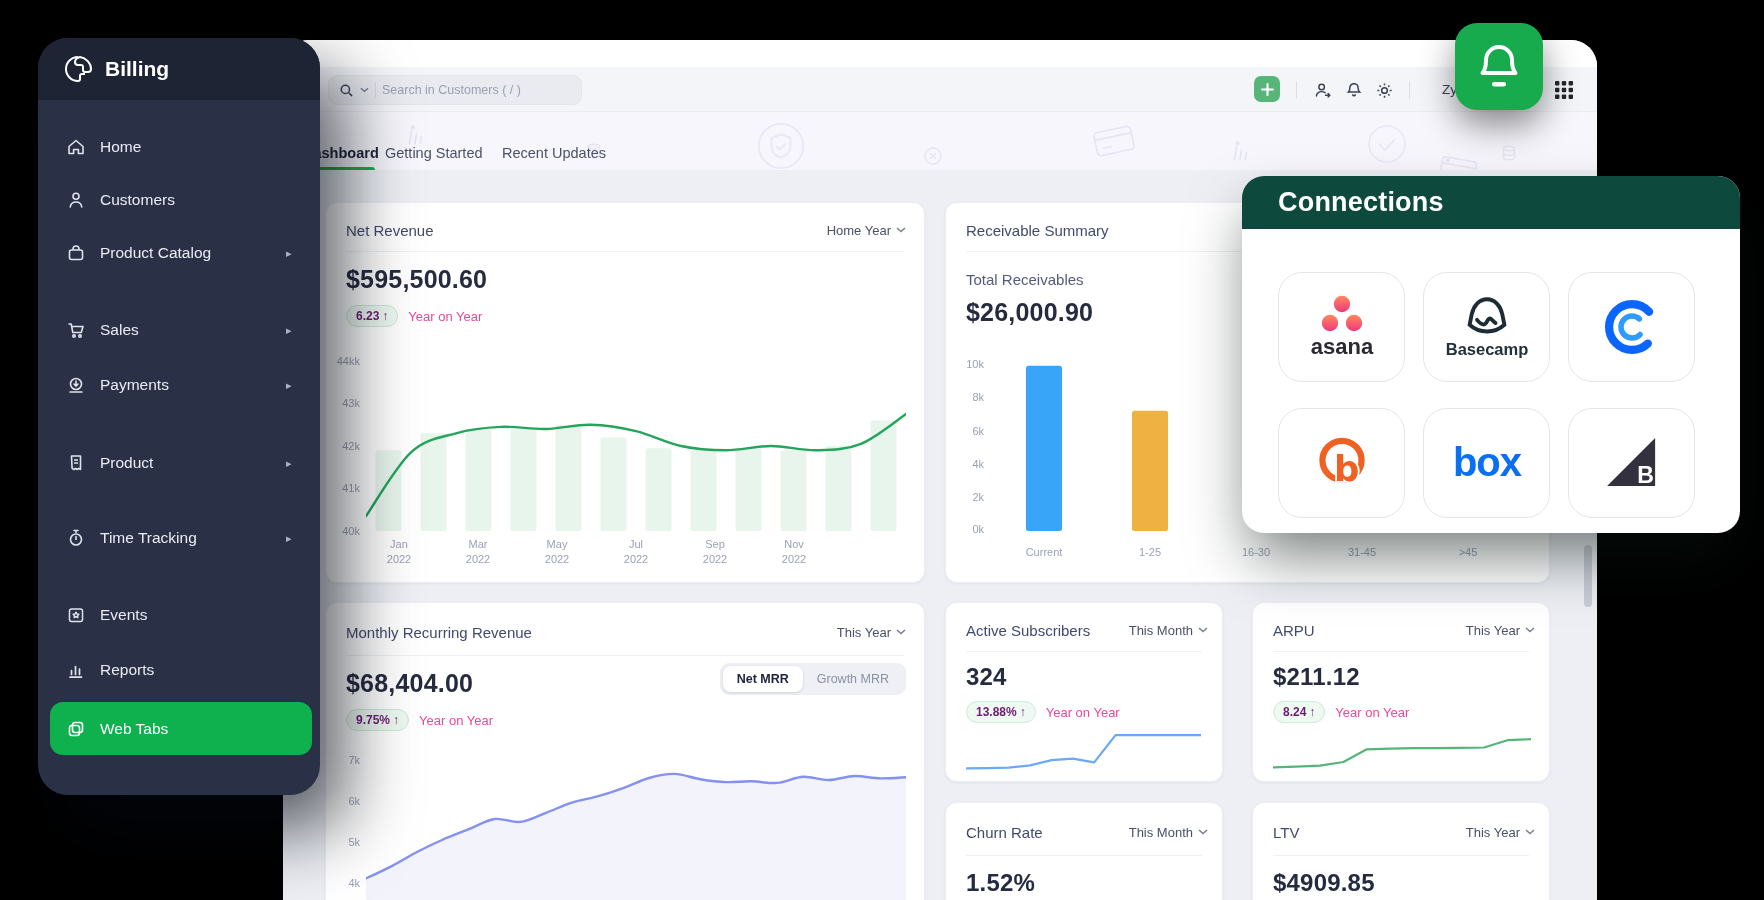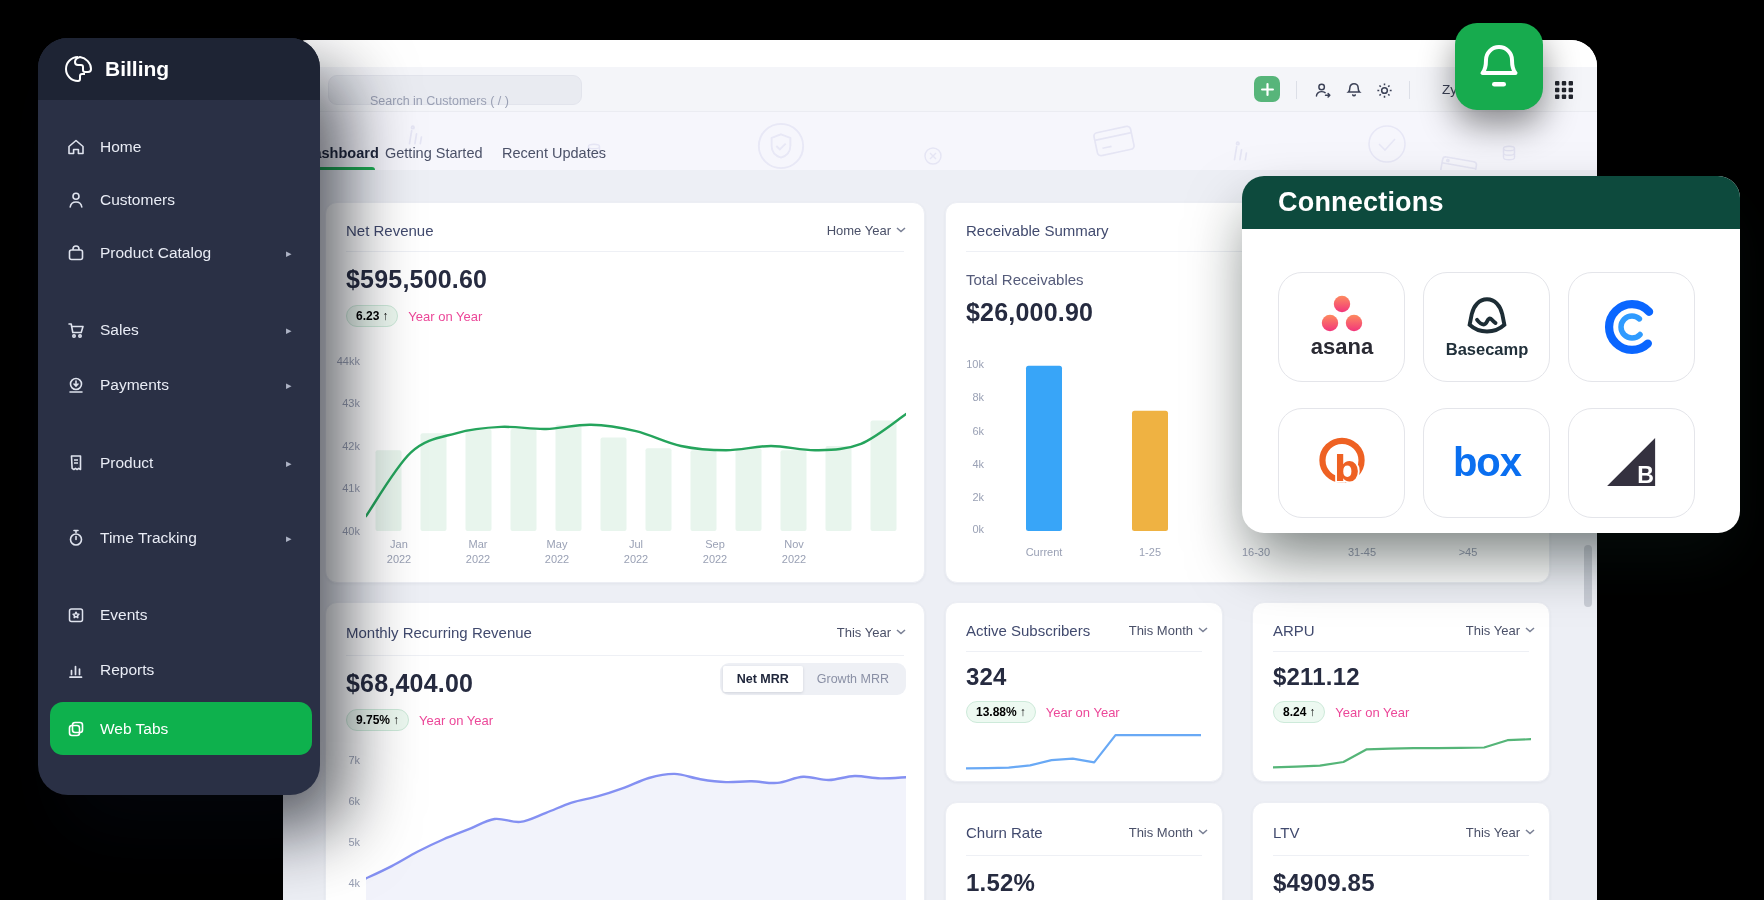--- a/index.html
+++ b/index.html
@@ -7,21 +7,21 @@
   body { font-family:"Liberation Sans","DejaVu Sans",sans-serif; }
   .canvas { position:relative; width:1764px; height:900px; background:#000; overflow:hidden; }
 
   
   .window { position:absolute; left:283px; top:40px; width:1314px; height:860px;
             background:#fff; border-radius:26px 26px 0 0; overflow:hidden; z-index:2;
             box-shadow:0 25px 80px rgba(0,0,0,.5); }
   .win-top { position:absolute; left:0; top:0; width:100%; height:27px; background:#fff; }
   .toolbar { position:absolute; left:0; top:27px; width:100%; height:45px; background:#f4f5f9; border-bottom:1px solid #ebecf2; }
   .searchbox { position:absolute; left:45px; top:8px; width:254px; height:30px; background:#e9ebf1; border:1px solid #e2e4ec;
-               border-radius:9px; display:flex; align-items:center; padding:0 10px; gap:6px;flex-direction:column; }
+               border-radius:9px; display:flex; align-items:center; padding:0 10px; gap:6px; }
   .searchbox input { border:0; background:transparent; outline:none; font-size:12.5px; color:#4a5068; width:170px;
                      font-family:"Liberation Sans",sans-serif; }
   .searchbox input::placeholder { color:#9aa0b4; }
   .search-divider { width:1px; height:16px; background:#d6d9e2; }
   .tb-ico { position:absolute; top:10px; width:26px; height:26px; display:flex; align-items:center; justify-content:center; }
   .tb-divider { position:absolute; top:14px; width:1px; height:18px; background:#dcdfe7; }
   .plus-btn { position:absolute; left:971px; top:9px; width:26px; height:26px; background:#57b57a; border-radius:7px;
               display:flex; align-items:center; justify-content:center; }
   .zylk { position:absolute; left:1143px; top:15px; font-size:13.5px; color:#3c4257;margin-left:16px; }
   .grid-icon { position:absolute; left:1271px; top:13px; }
@@ -37,28 +37,28 @@
   .content { position:absolute; left:0; top:130px; width:100%; height:730px; background:#edeff5; }
   .card { position:absolute; background:#fff; border:1px solid #eceef4; border-radius:12px;
           box-shadow:0 1px 3px rgba(40,45,70,.06); }
   .card-head { position:absolute; left:20px; right:18px; top:14px; height:26px; display:flex; align-items:center; justify-content:space-between; }
   .card-title { font-size:15px; font-weight:500; color:#414a6e; }
   .period { display:flex; align-items:center; gap:5px; font-size:13px; color:#4a5068; cursor:pointer; }
   .card-divider { position:absolute; left:20px; right:20px; top:48px; height:1px; background:#eef0f5; }
   .money { position:absolute; left:20px; font-size:25px; font-weight:bold; color:#262b40; letter-spacing:.2px; }
   .badge-row { position:absolute; left:20px; display:flex; align-items:center; gap:10px; }
   .badge { display:flex; align-items:center; gap:3px; height:22px; padding:0 9px; border-radius:12px;
-           background:#edf9f1; border:1px solid #cdeada; font-size:12px; font-weight:bold; color:#000000; }
+           background:#edf9f1; border:1px solid #cdeada; font-size:12px; font-weight:bold; color:#701a75; }
   .yoy { font-size:13px; color:#ec4899; }
   .ytick { position:absolute; font-size:11px; color:#9aa1b5; text-align:right; width:34px; }
   .xtick { position:absolute; font-size:11px; color:#9aa1b5; text-align:center; line-height:1.35; transform:translateX(-50%); }
   .plot { position:absolute; }
 
   .toggle-group { position:absolute; right:18px; top:60px; background:#eef0f5; border-radius:9px; padding:3px; display:flex; }
-  .toggle-opt { font-size:12.5px; padding:6px 14px; border-radius:2px; color:#8a90a5; cursor:pointer; }
+  .toggle-opt { font-size:12.5px; padding:6px 14px; border-radius:8px; color:#8a90a5; cursor:pointer; }
   .toggle-opt.active { background:#fff; color:#20273c; font-weight:bold; box-shadow:0 1px 3px rgba(40,45,70,.15); }
 
   .scroll-thumb { position:absolute; right:5px; top:505px; width:8px; height:62px; background:#c9cdd6; border-radius:5px; }
 
   
   .sidebar { position:absolute; left:38px; top:38px; width:282px; height:757px; background:#2a3045; border-radius:30px;
              z-index:5; box-shadow:25px 35px 70px rgba(5,8,16,.65); }
   .logo-strip { position:absolute; left:0; top:0; width:100%; height:62px; background:#1e2434; border-radius:30px 30px 0 0;
                 display:flex; align-items:center; padding-left:26px; gap:11px; }
   .logo-text { color:#fff; font-size:21px; font-weight:bold; }

